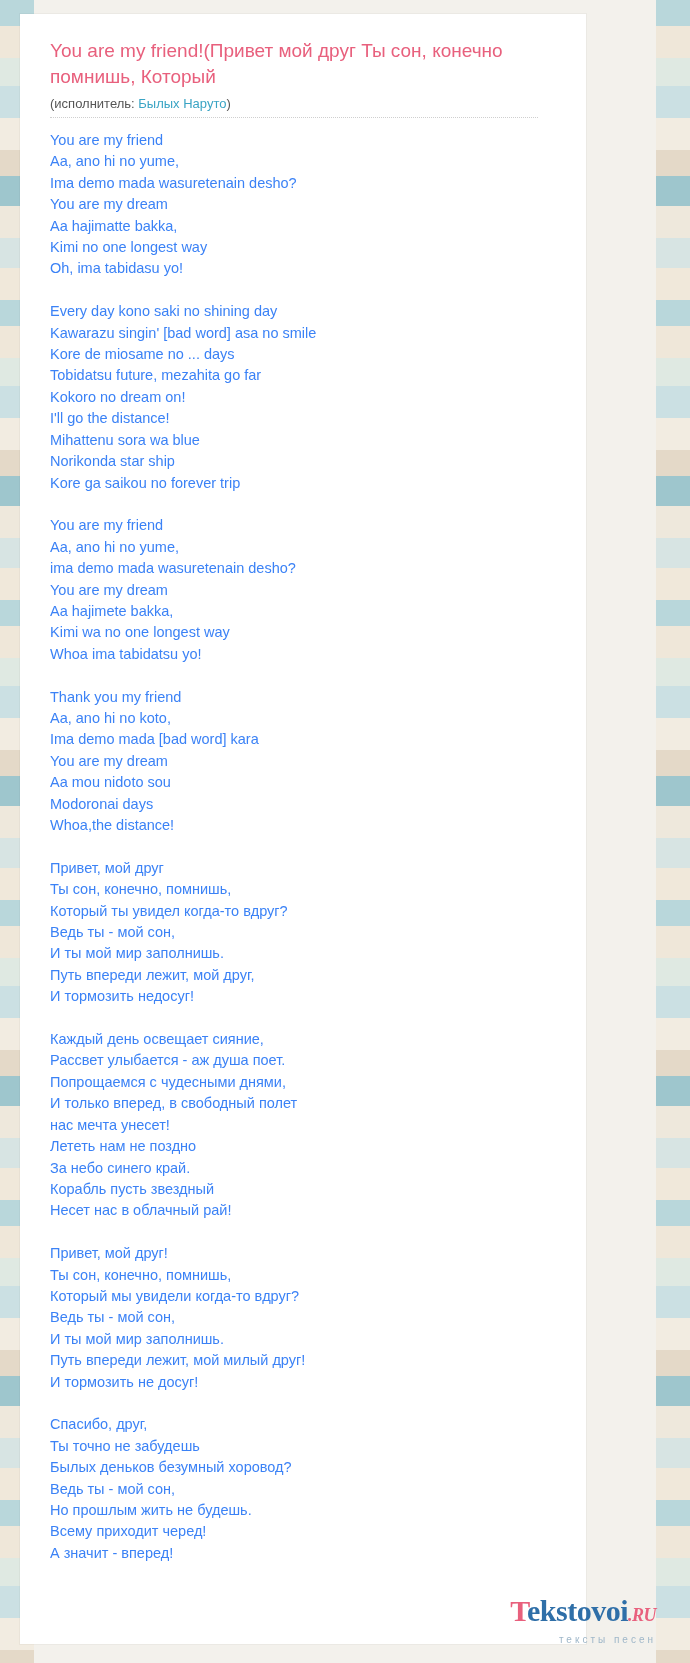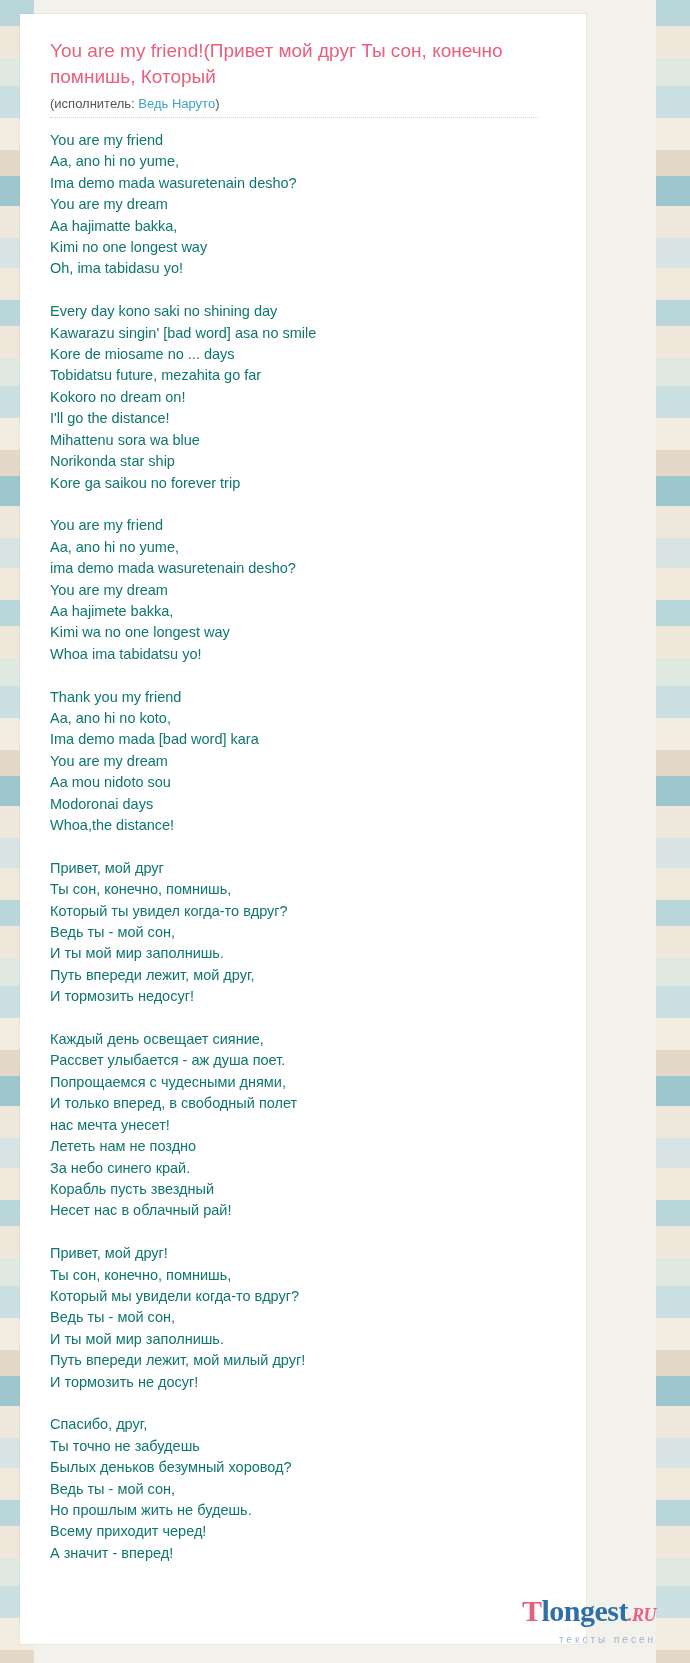--- a/index.html
+++ b/index.html
@@ -85,21 +85,21 @@
 
   .divider {
     border: none;
     border-top: 1px dotted #cfcfcf;
     margin: 4px 0 12px 0;
   }
 
   .lyrics {
     font-size: 14.5px;
     line-height: 21.4px;
-    color: #0f766e;
+    color: #3b82f6;
     white-space: pre-wrap;
     font-family: "Liberation Sans", sans-serif;
   }
 
   .footer-logo {
     position: absolute;
     right: 34px;
     bottom: 18px;
     text-align: right;
     line-height: 1;
@@ -130,21 +130,21 @@
   </div>
   <div class="bg-strip bg-right">
     <div class="mosaic"></div>
   </div>
 </div>
 
 <div class="page">
 
   <h1 class="song-title">You are my friend!(Привет мой друг Ты сон, конечно помнишь, Который</h1>
 
-  <div class="artist-line"><span>(исполнитель: </span><a href="#">Ведь Наруто</a><span>)</span></div>
+  <div class="artist-line"><span>(исполнитель: </span><a href="#">Былых Наруто</a><span>)</span></div>
 
   <hr class="divider">
 
   <div class="lyrics">You are my friend
 Aa, ano hi no yume,
 Ima demo mada wasuretenain desho?
 You are my dream
 Aa hajimatte bakka,
 Kimi no one longest way
 Oh, ima tabidasu yo!
@@ -205,15 +205,15 @@
 Ты точно не забудешь
 Былых деньков безумный хоровод?
 Ведь ты - мой сон,
 Но прошлым жить не будешь.
 Всему приходит черед!
 А значит - вперед!</div>
 
 </div>
 
 <div class="footer-logo">
-  <div class="brand"><span class="t1">T</span><span>longest</span><span class="ru">.RU</span></div>
+  <div class="brand"><span class="t1">T</span><span>ekstovoi</span><span class="ru">.RU</span></div>
   <div class="tagline">тексты песен</div>
 </div>
 
 </body></html>

